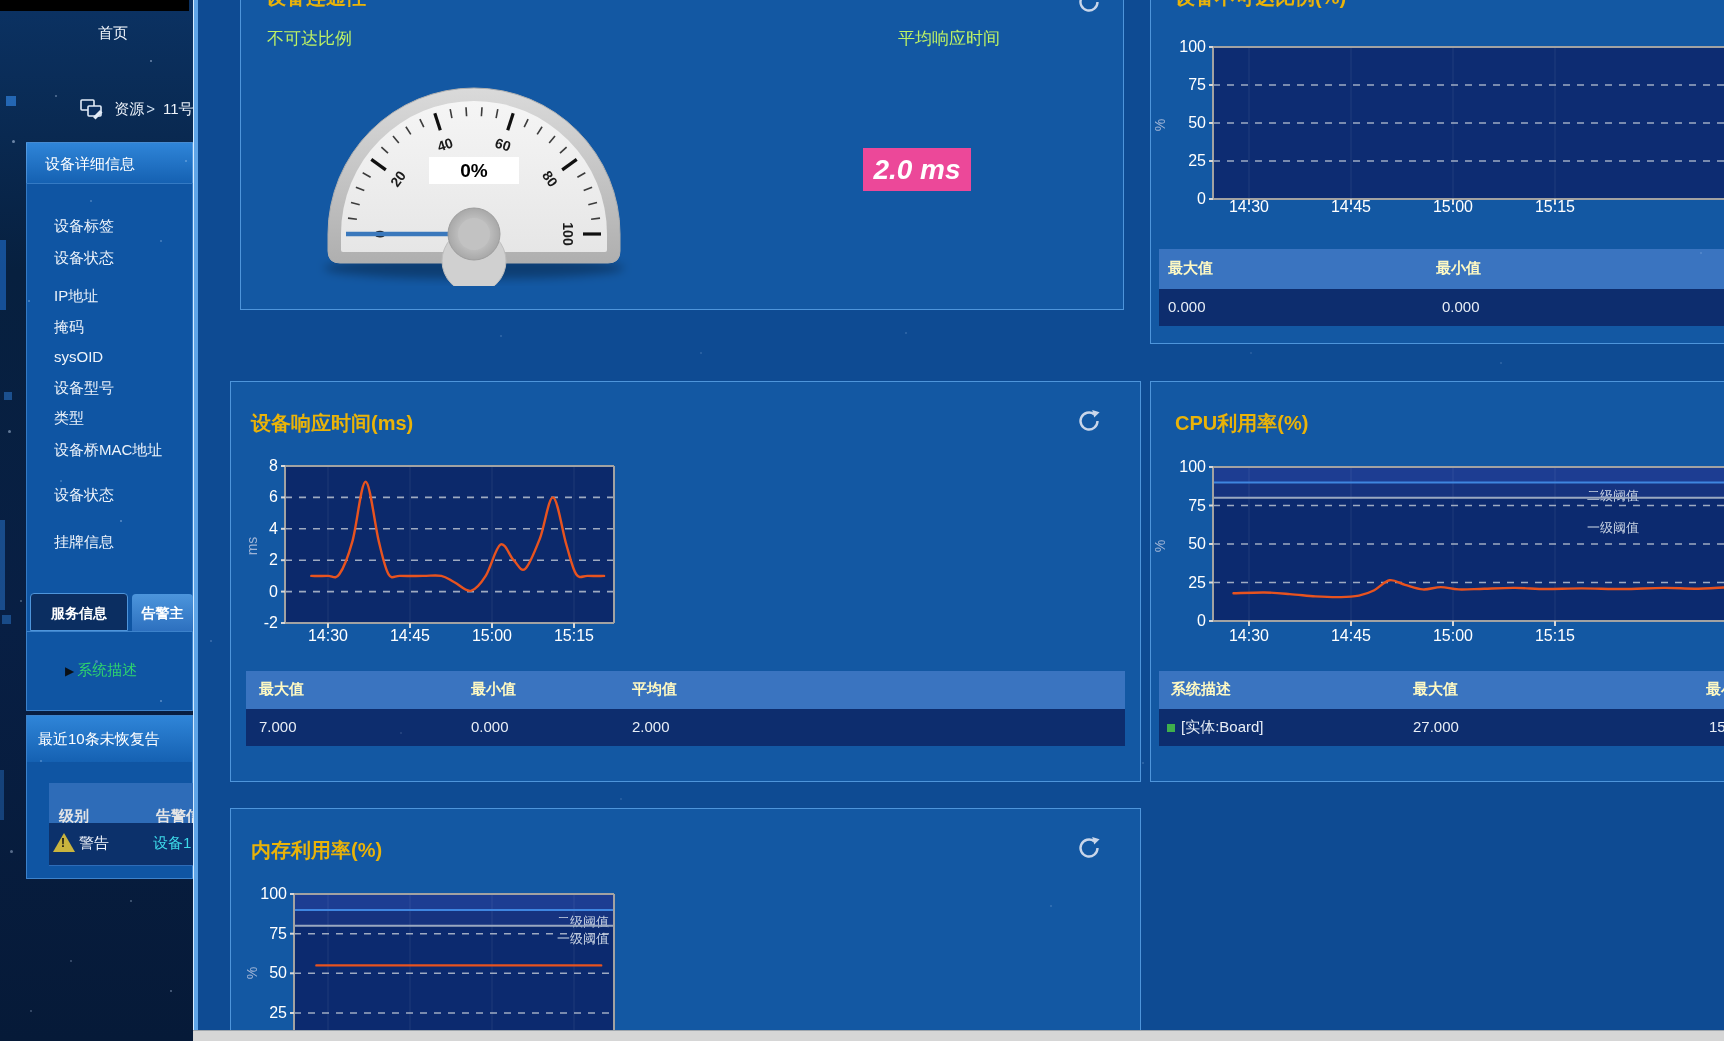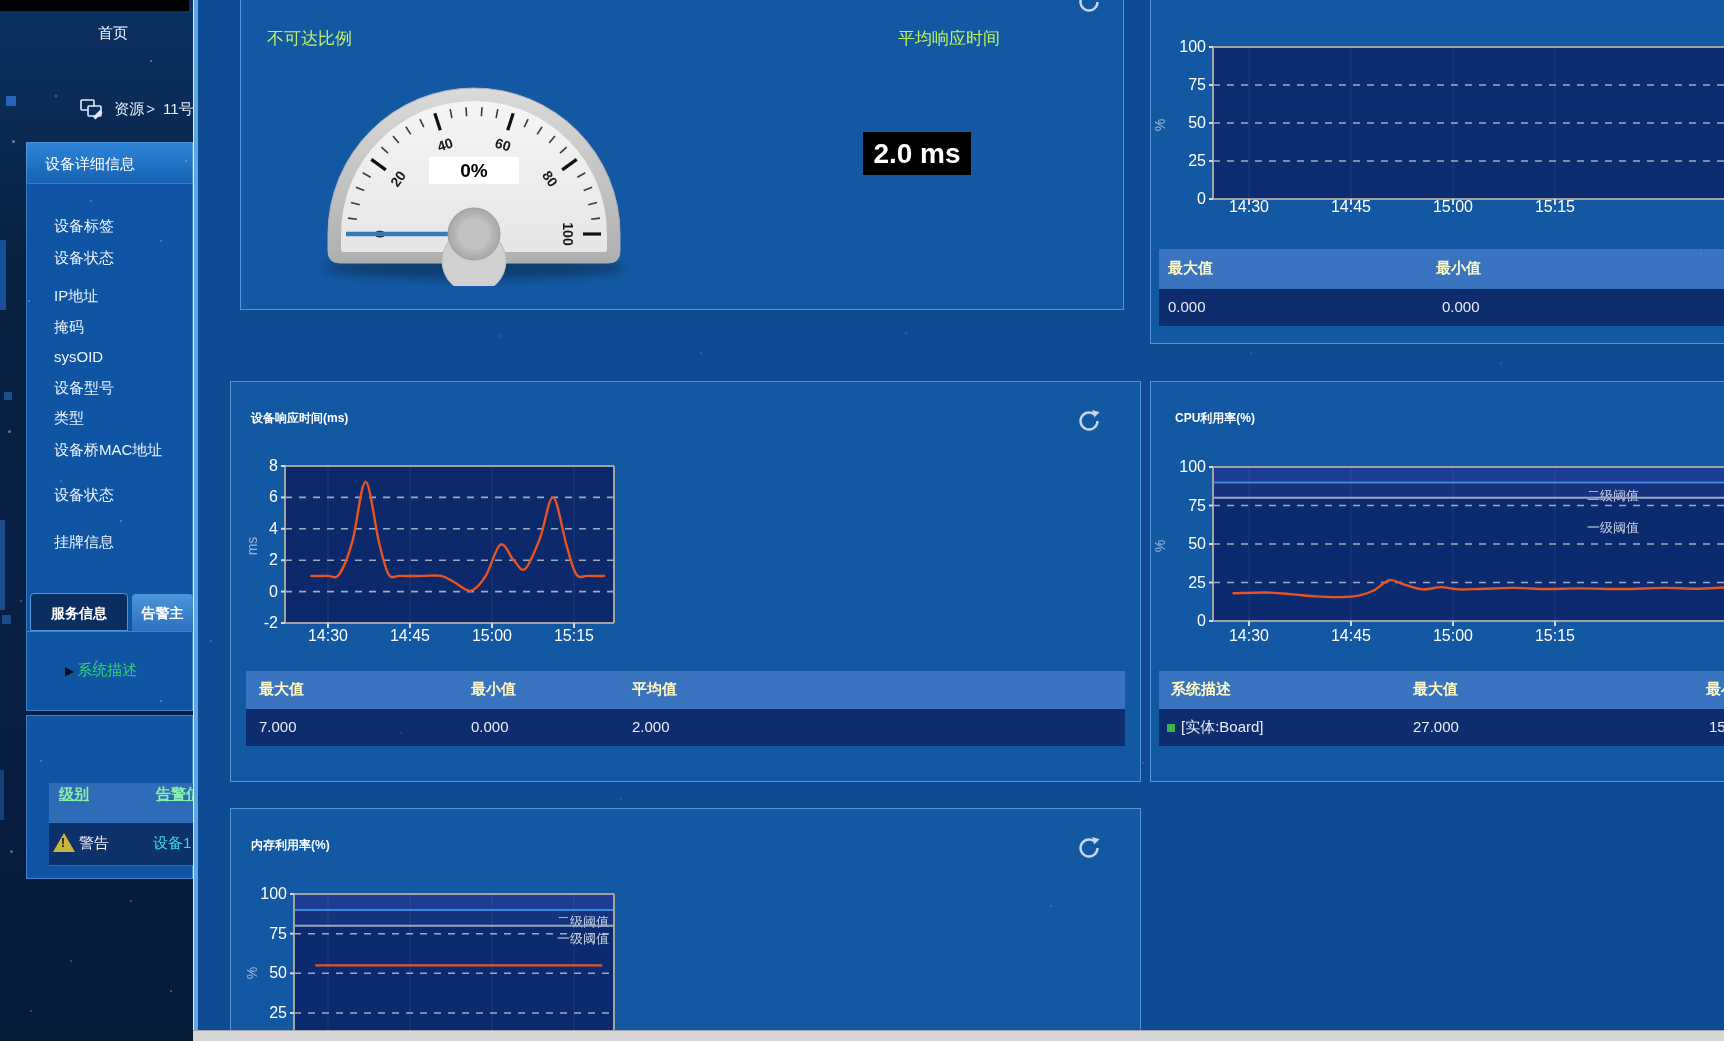--- a/index.html
+++ b/index.html
@@ -29,31 +29,31 @@
       border:1px solid rgba(90,160,230,.6);box-sizing:border-box;}
   #monitor-link{position:absolute;left:38px;top:29px;cursor:pointer;white-space:nowrap;}
   #monitor-link .tri{color:#0A0F14;font-size:12px;margin-right:3px;}
   #monitor-link .gm{color:#2FD56E;font-size:15px;}
   #alarm-panel{position:absolute;left:26px;top:715px;width:167px;height:164px;background:#0F55A3;
       border:1px solid rgba(90,160,230,.6);box-sizing:border-box;}
   #alarm-header{position:absolute;left:0;top:0;width:100%;height:46px;line-height:46px;padding-left:11px;box-sizing:border-box;
       background:linear-gradient(180deg,#2F85D8,#1561B2);color:#fff;font-size:15px;white-space:nowrap;overflow:hidden;}
   #alarm-table{position:absolute;left:22px;top:67px;width:145px;height:84px;overflow:hidden;}
   #alarm-thead{position:absolute;left:0;top:0;width:100%;height:40px;background:#2E6CB8;}
-  #alarm-thead span{position:absolute;top:2px;font-weight:bold;color:#86efac;white-space:nowrap;text-decoration:underline;}
+  #alarm-thead span{position:absolute;top:24px;font-weight:bold;color:#e5e5e5;white-space:nowrap;}
   #alarm-row{position:absolute;left:0;top:40px;width:100%;height:42px;background:#0C316B;border-bottom:1px solid #2E6CB8;}
   .warn-tri{position:absolute;width:0;height:0;border-left:11px solid transparent;border-right:11px solid transparent;
       border-bottom:19px solid #C9B43E;}
   .warn-tri::after{content:"!";position:absolute;left:-3px;top:4px;color:#111;font-weight:bold;font-size:12px;line-height:12px;}
   #alarm-row .lvl{position:absolute;left:30px;top:11px;color:#F2F6FC;white-space:nowrap;}
   #alarm-row .info{position:absolute;left:104px;top:11px;color:#3DD9E9;cursor:pointer;white-space:nowrap;}
   #divider{position:absolute;left:193px;top:0;width:4px;height:1041px;background:#5FA5E8;border-left:1px solid #D6ECFF;}
   
   .panel{position:absolute;background:#1358A3;border:1px solid #4E95DB;}
-  .ptitle{position:absolute;font-size:12px;font-weight:bold;color:#ffffff;white-space:nowrap;}
+  .ptitle{position:absolute;font-size:20px;font-weight:bold;color:#eab308;white-space:nowrap;}
   .plabel{position:absolute;font-size:17px;color:#bef264;white-space:nowrap;}
   .refresh{position:absolute;width:26px;height:26px;cursor:pointer;}
   .chart-host{position:absolute;}
   .dtable{position:absolute;overflow:hidden;}
   .dt-head{position:absolute;left:0;width:100%;background:#3A74C0;}
   .dt-row{position:absolute;left:0;width:100%;background:#0D2D6E;}
   .dt-head span,.dt-row span{position:absolute;white-space:nowrap;}
   .dt-head span{font-weight:bold;color:#fef9c3;}
   .dt-row span{color:#E8EEF6;}
   .marker{display:inline-block;width:8px;height:8px;background:#3FAF4C;margin-right:6px;}
@@ -98,20 +98,21 @@
     <div id="tab-active" class="tab">服务信息</div>
     <div id="tab-inactive" class="tab">告警主</div>
 
     <div id="monitor-panel">
       <div id="monitor-link">
         <span class="tri">▶</span><span class="gm">系统描述</span>
       </div>
     </div>
 
     <div id="alarm-panel">
+      <div id="alarm-header">最近10条未恢复告</div>
       <div id="alarm-table">
         <div id="alarm-thead">
           <span style="left:10px">级别</span>
           <span style="left:107px">告警信</span>
         </div>
         <div id="alarm-row">
           <div class="warn-tri" style="left:4px;top:10px"></div>
           <span class="lvl">警告</span>
           <span class="info">设备1</span>
         </div>
@@ -206,21 +207,21 @@
           <text x="0" y="0" transform="translate(134.0,83.6) rotate(-18)" fill="#1A1A1A" font-size="14" font-weight="bold" text-anchor="middle" dominant-baseline="central">40</text>
           <text x="0" y="0" transform="translate(192.0,83.6) rotate(18)" fill="#1A1A1A" font-size="14" font-weight="bold" text-anchor="middle" dominant-baseline="central">60</text>
           <text x="0" y="0" transform="translate(239.0,117.7) rotate(54)" fill="#1A1A1A" font-size="14" font-weight="bold" text-anchor="middle" dominant-baseline="central">80</text>
           <text x="0" y="0" transform="translate(257.0,173.0) rotate(90)" fill="#1A1A1A" font-size="14" font-weight="bold" text-anchor="middle" dominant-baseline="central">100</text>
           <line x1="35" y1="173" x2="166" y2="173" stroke="#3A78BC" stroke-width="4.5"></line>
           <rect x="118" y="96" width="90" height="27" fill="#FFFFFF"></rect>
           <text x="163" y="116" fill="#000" font-size="19" font-weight="bold" text-anchor="middle">0%</text>
           <circle cx="163" cy="173" r="26" fill="url(#ghub)" stroke="#9E9E9E"></circle>
           <circle cx="163" cy="173" r="16" fill="#C2C2C2"></circle>
         </svg></div>
-    <div id="green-box" style="left: 622px; top: 165px; background: #000000;">2.0 ms</div>
+    <div id="green-box" style="left: 622px; top: 181px; background: #ec4899; font-style: italic;">2.0 ms</div>
   </div>
 
   <div class="panel" id="panelB" style="left:1150px;top:-34px;width:600px;height:376px">
     <div class="ptitle" style="left:24px;top:17px">设备不可达比例(%)</div>
     <div class="chart-host" id="ch0" style="left:0;top:34px;width:574px;height:215px"><svg width="574" height="215" viewBox="0 0 574 215">
           <clipPath id="cp0">
             <rect x="62" y="46" width="512" height="152"></rect>
           </clipPath>
           <rect x="62" y="46" width="512" height="152" fill="#0D2C72"></rect>
           <line x1="98" y1="46" x2="98" y2="198" stroke="rgba(255,255,255,0.08)" stroke-width="1"></line>

